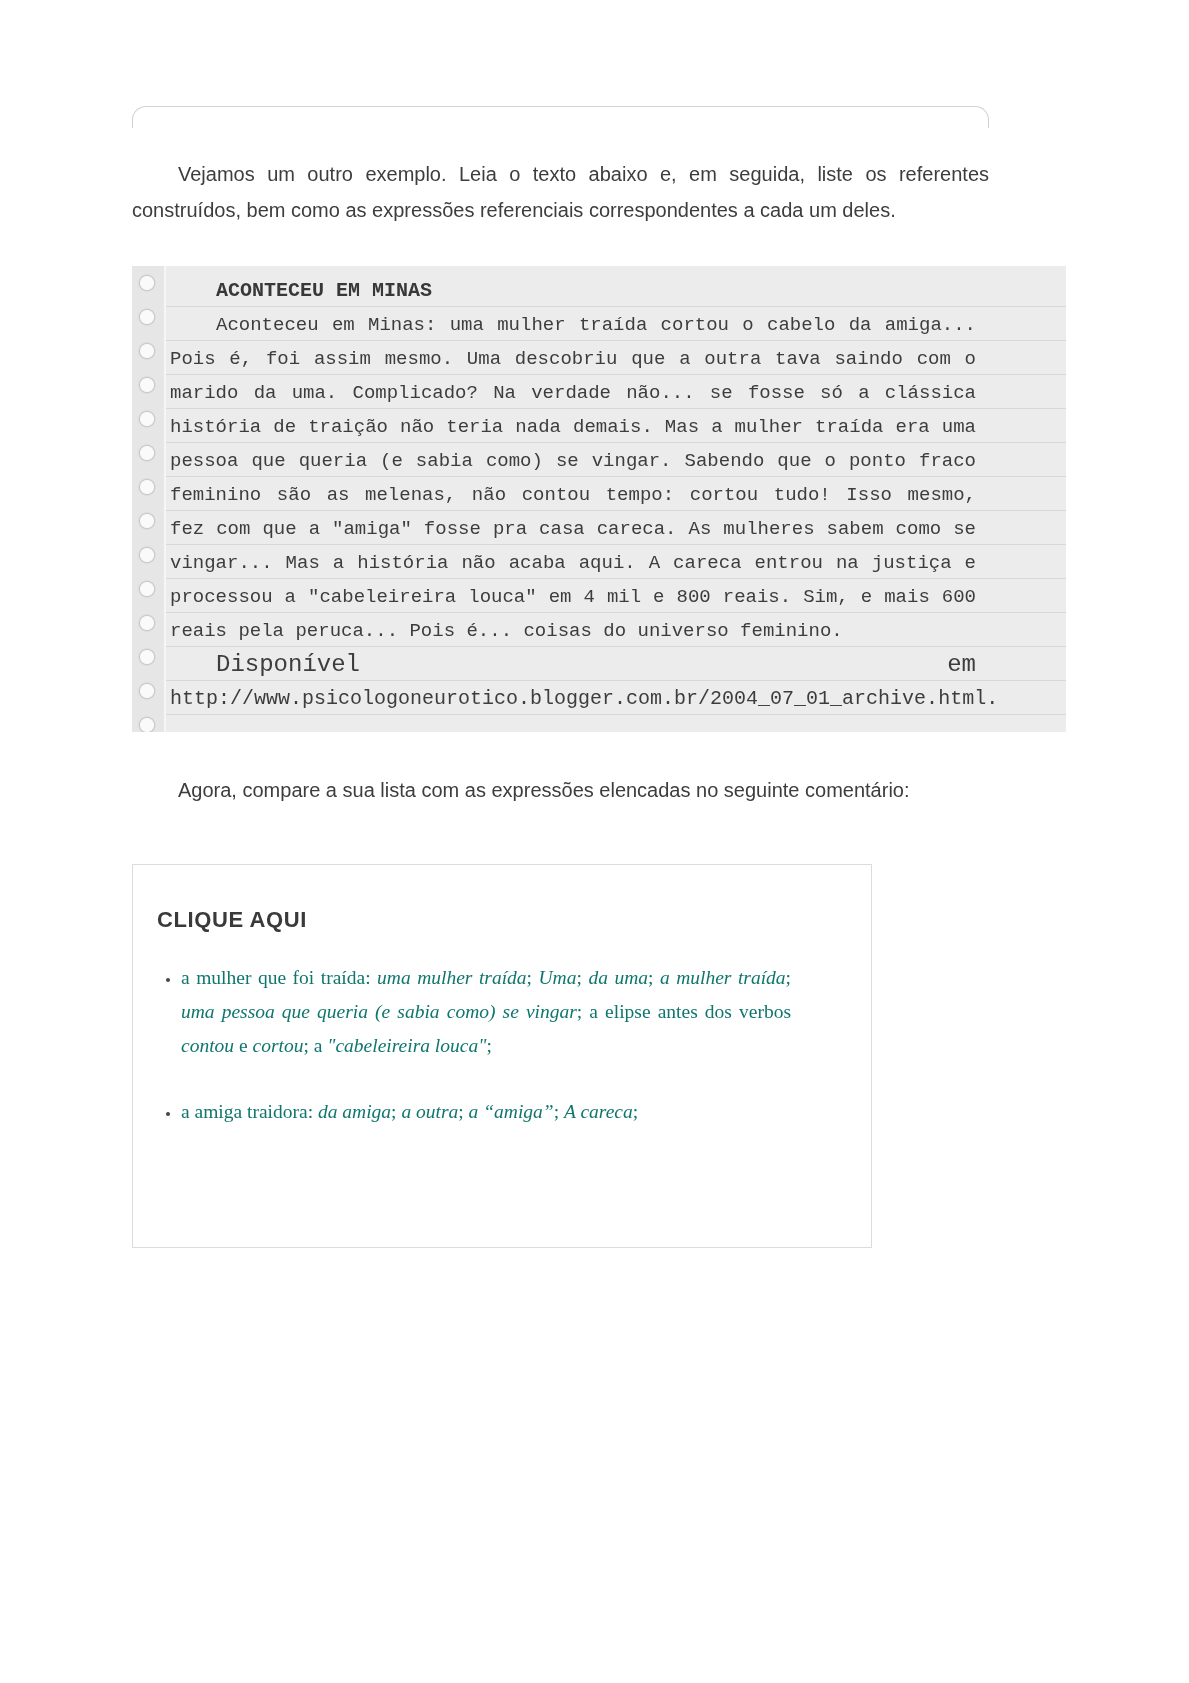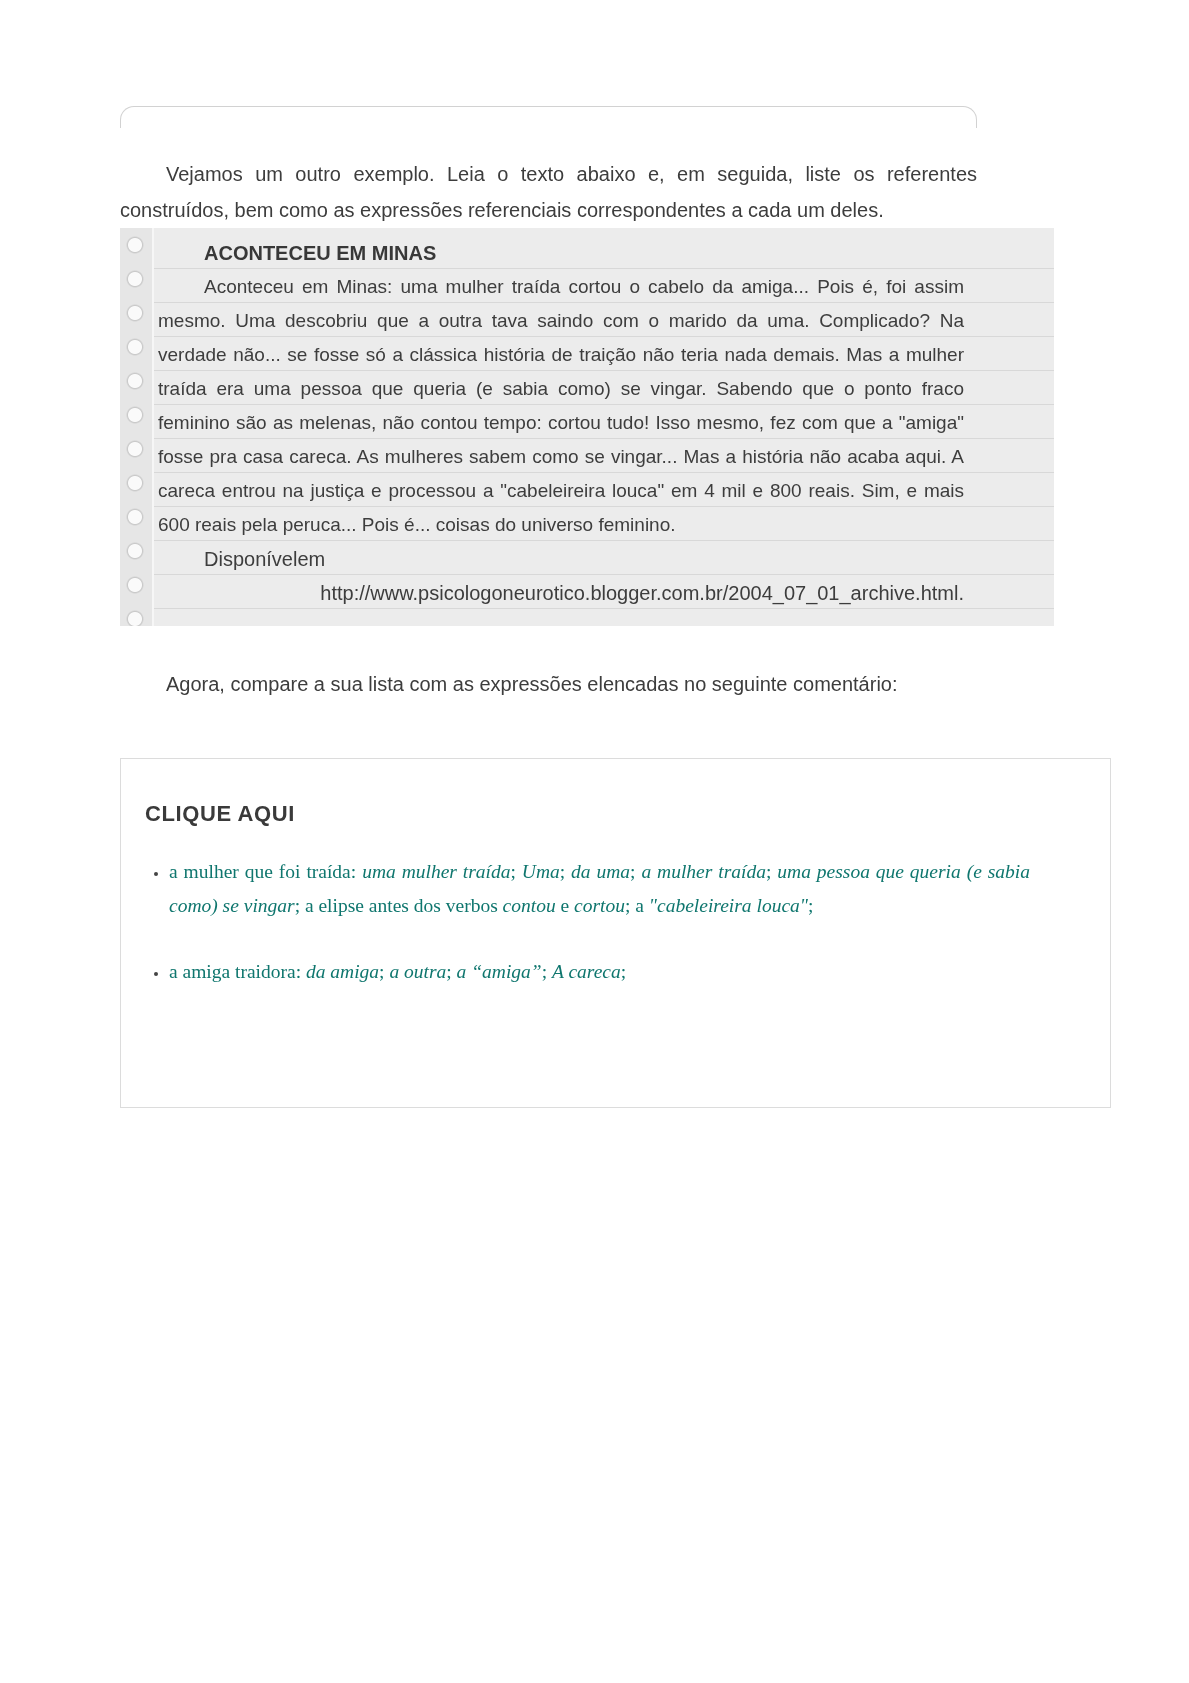--- a/index.html
+++ b/index.html
@@ -1,70 +1,71 @@
 <!DOCTYPE html>
 <html lang="pt-BR"><head>
 <meta charset="utf-8">
 <style>
   * { margin:0; padding:0; box-sizing:border-box; }
   html, body { background:#ffffff; }
   body {
     width:1189px; height:1683px; position:relative; overflow:hidden;
     font-family:"Liberation Sans", sans-serif; color:#3d3d3d;
   }
-  .page { position:absolute; left:120px; top:0; width:934px; }
+  .page { position:absolute; left:132px; top:0; width:934px; }
 
   
   .card-top {
     margin-top:106px; width:857px; height:22px;
     border:1px solid #d2d2d2; border-bottom:none;
     border-radius:14px 14px 0 0;
     margin-bottom:-22px;
   }
 
   .par {
     width:857px; font-size:20px; line-height:36px;
     text-align:justify; color:#3d3d3d;
   }
   .indent { text-indent:46px; }
   .mt-intro { margin-top:50px; }
   .mt-par { margin-top:30px; }
 
   
   .notebook {
-    width:934px; position:relative;
+    margin-top:38px; width:934px; position:relative;
     background-color:#ececec;
     background-image:repeating-linear-gradient(to bottom, transparent 0 33px, rgba(0,0,0,0.085) 33px 34px);
     background-position:0 7px;
     padding:8px 90px 16px 38px;
+    font-family:Liberation Mono, monospace;
   }
   .nb-holes {
     position:absolute; left:0; top:0; bottom:0; width:34px;
     background-color:#e6e6e6;
     background-image:radial-gradient(circle at 15px 17px, #fafafa 0 6.5px, #c9c9c9 7.5px, rgba(0,0,0,0) 9px);
     background-size:34px 34px; background-repeat:repeat;
     border-right:2px solid #f6f6f6;
   }
   .nb-title {
     font-weight:700; font-size:20px; line-height:34px;
     margin-left:46px; color:#383838;
   }
   .nb-body {
     font-size:19px; line-height:34px; text-align:justify;
     text-indent:46px; color:#3d3d3d;
   }
   .nb-source-row {
-    display:flex; 
-    font-size:20px; line-height:34px; padding-left:46px;
+    display:flex; justify-content:space-between;
+    font-size:24px; line-height:34px; padding-left:46px;
   }
   .nb-line { font-size:20px; line-height:34px; text-align:right; }
 
   
   .clique-box {
-    margin-top:56px; width:991px;
+    margin-top:56px; width:740px;
     border:1px solid #dcdcdc; background:#ffffff;
     padding:42px 80px 110px 24px;
   }
   .clique-title {
     font-weight:700; font-size:22px; letter-spacing:0.6px;
     color:#3a3a3a; margin-bottom:28px;
     font-family:"Liberation Sans", sans-serif;
   }
   .clique-list { list-style:disc outside; padding-left:24px; }
   .clique-list li::marker { color:#444; font-size:15px; }

